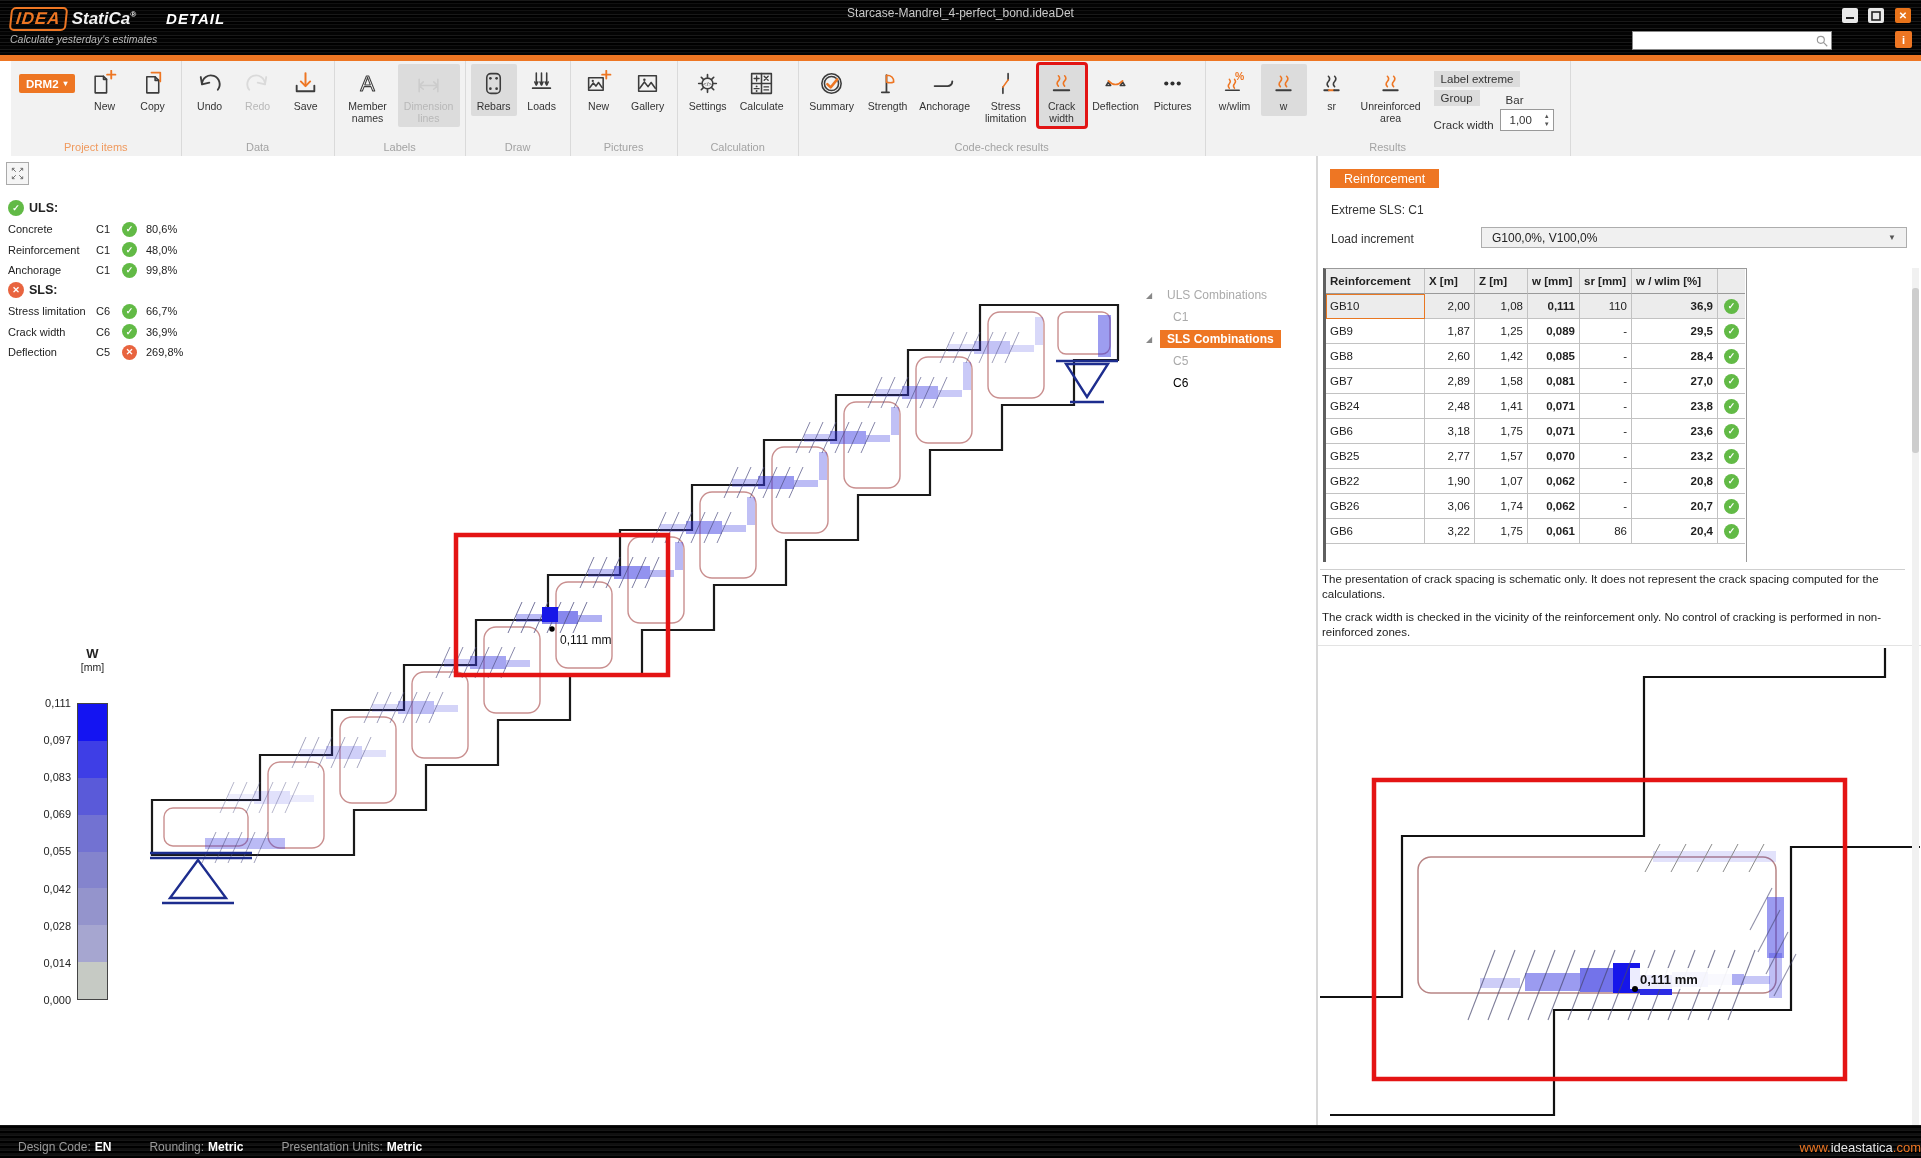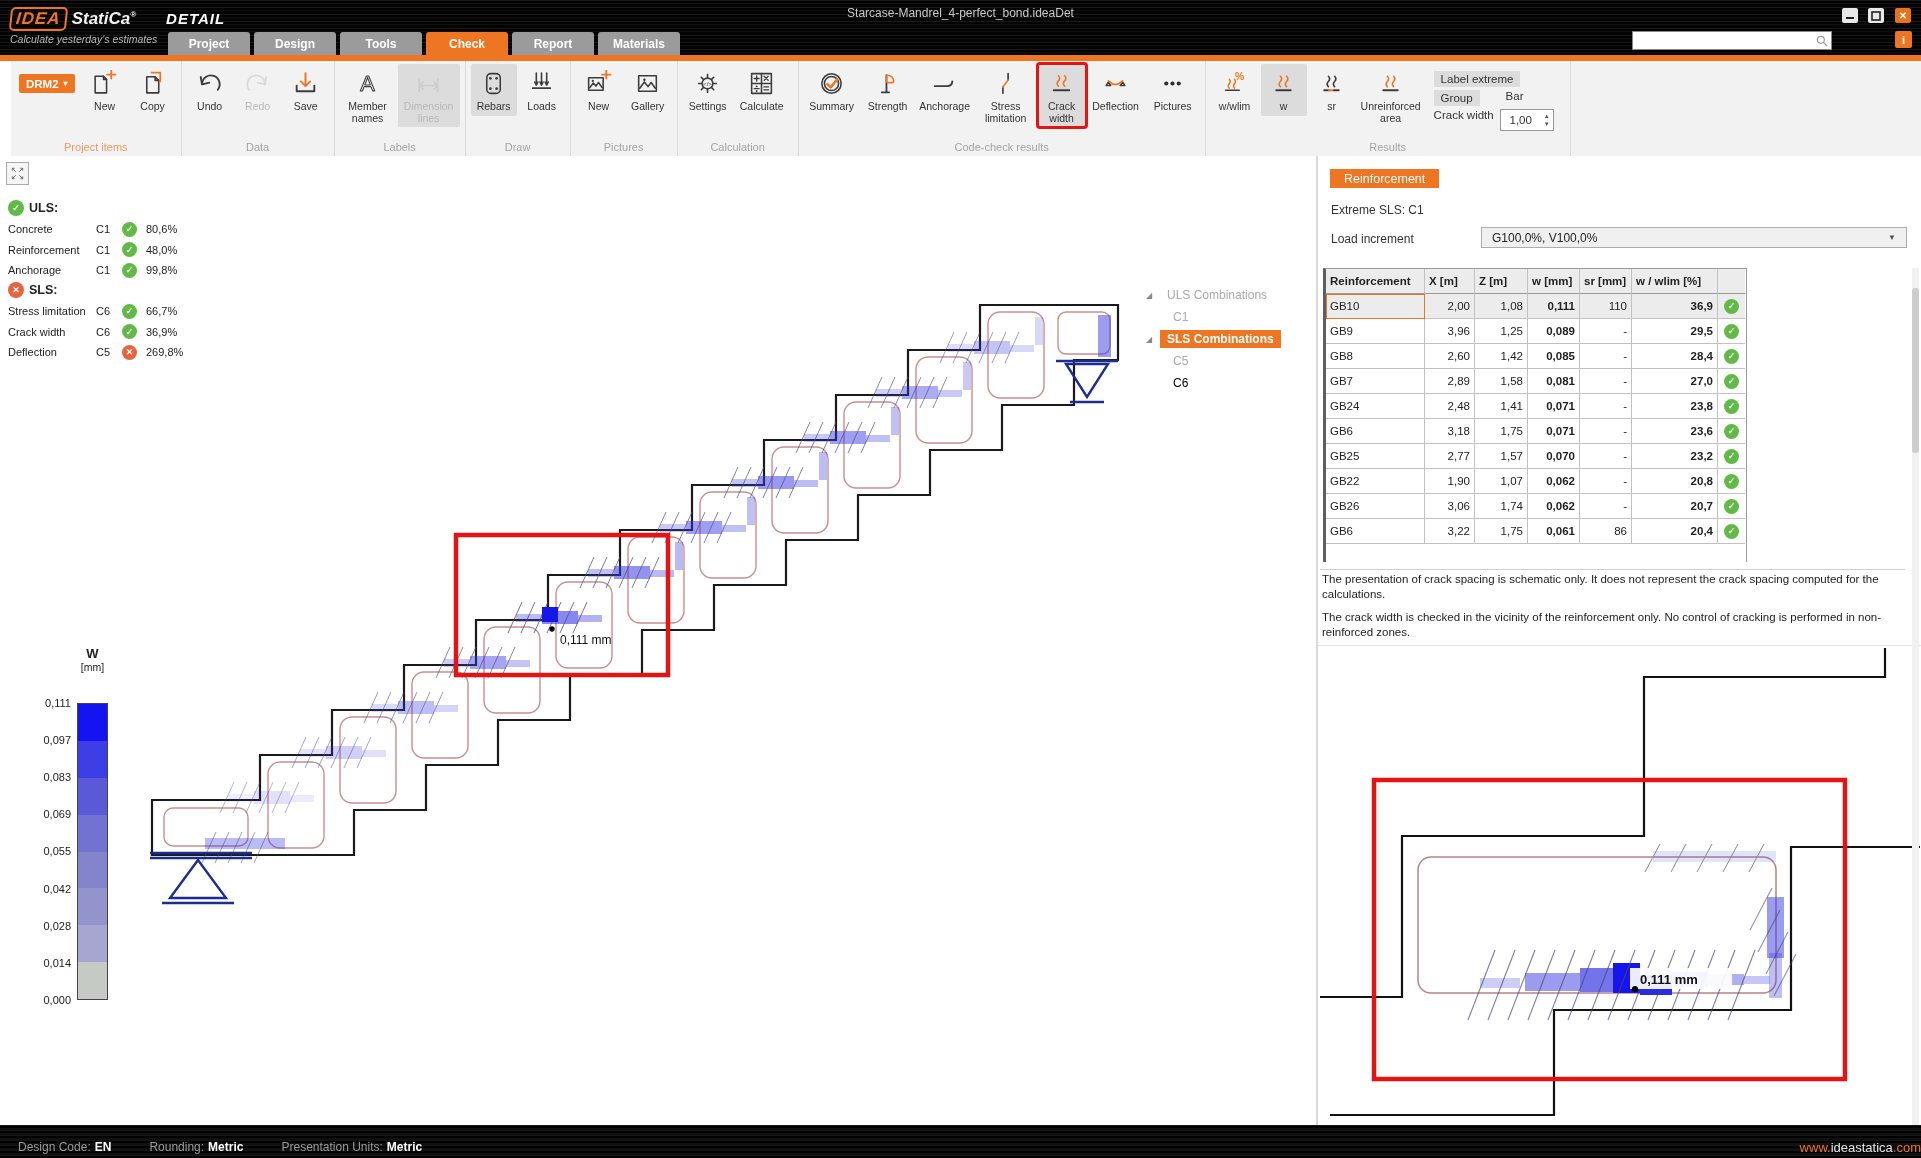--- a/index.html
+++ b/index.html
@@ -38,21 +38,21 @@
   .rbtn .ric{height:34px;display:flex;align-items:center;justify-content:center;}
   .rbtn .rlb{font-size:10.5px;color:#333;text-align:center;line-height:1.1;margin-top:1px;}
   .rbtn.sel{background:#dcdcdc;}
   .rbtn.dis .rlb{color:#b8b8b8;}
   .rbtn.dis .ric{filter:grayscale(1) opacity(.55);}
   .rbtn.red{outline:3px solid #e21414;outline-offset:-1px;}
   #drm2{margin:11px 6px 0 4px;height:19px;background:#ee7623;color:#fff;font-size:11.5px;font-weight:bold;
         display:flex;align-items:center;padding:0 7px;border-radius:2px;gap:5px;flex:none;}
   .rextras{display:flex;flex-direction:column;margin:8px 0 0 8px;font-size:11.5px;color:#333;gap:3px;width:132px;}
   .chip{background:#dcdcdc;padding:2px 7px;display:inline-block;}
-  .rex-row{display:flex;align-items:flex-start;gap:4px;}
+  .rex-row{display:flex;align-items:flex-end;gap:4px;}
   #cw-spinner{width:52px;height:20px;background:#fff;border:1px solid #999;display:flex;align-items:center;margin-left:2px;}
   #cw-value{flex:1;text-align:center;font-size:11.5px;}
   #cw-arrows{width:12px;display:flex;flex-direction:column;align-items:center;font-size:6px;color:#555;line-height:1.4;}
   
   #content{position:absolute;left:0;top:156px;width:1921px;height:969px;background:#fff;}
   #fit-btn{position:absolute;left:6px;top:6px;width:21px;height:21px;border:1px solid #aaa;background:#f5f5f5;display:flex;align-items:center;justify-content:center;}
   .sumblock{position:absolute;font-size:11px;color:#222;}
   #sum-uls{left:8px;top:44px;} #sum-sls{left:8px;top:126px;}
   .sumtitle{display:flex;align-items:center;gap:5px;font-size:12.5px;font-weight:bold;margin-bottom:3px;}
   .sumrow{display:grid;grid-template-columns:88px 26px 24px 52px;align-items:center;height:20.5px;}
@@ -117,28 +117,20 @@
 
 <div id="app">
   <div id="hdr">
     <div id="brand">
       <span id="idea-box">IDEA</span>
       <span id="statica"><span>StatiCa</span><span id="reg">®</span></span>
       <span id="product">DETAIL</span>
     </div>
     <div id="tagline">Calculate yesterday's estimates</div>
     <div id="win-title">Starcase-Mandrel_4-perfect_bond.ideaDet</div>
-    <div id="tabs">
-        <div class="tab">Project</div>
-        <div class="tab">Design</div>
-        <div class="tab">Tools</div>
-        <div class="tab active">Check</div>
-        <div class="tab">Report</div>
-        <div class="tab">Materials</div>
-      </div>
     <div id="search-wrap">
       <input id="search-input" value="" style="">
       <span id="search-icon"><svg viewBox="0 0 24 24" width="14" height="14">
             <circle cx="10" cy="10" r="6" stroke="#9a9a9a" stroke-width="2" fill="none"></circle>
             <path d="M14.5 14.5L21 21" stroke="#9a9a9a" stroke-width="2"></path>
           </svg></span>
     </div>
     <div id="info-btn">i</div>
     <div class="winbtn" id="btn-min">
         <svg width="10" height="9">
@@ -735,21 +727,21 @@
             <div class="num">1,08</div>
             <div class="num bold">0,111</div>
             <div class="num">110</div>
             <div class="num bold">36,9</div>
             <div>
               <span class="okmark">✓</span>
             </div>
           </div>
           <div class="trow">
             <div>GB9</div>
-            <div class="num">3,96</div>
+            <div class="num">1,87</div>
             <div class="num">1,25</div>
             <div class="num bold">0,089</div>
             <div class="num">-</div>
             <div class="num bold">29,5</div>
             <div>
               <span class="okmark">✓</span>
             </div>
           </div>
           <div class="trow">
             <div>GB8</div>

